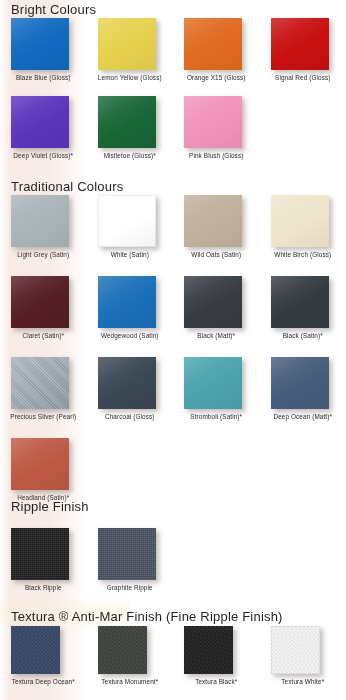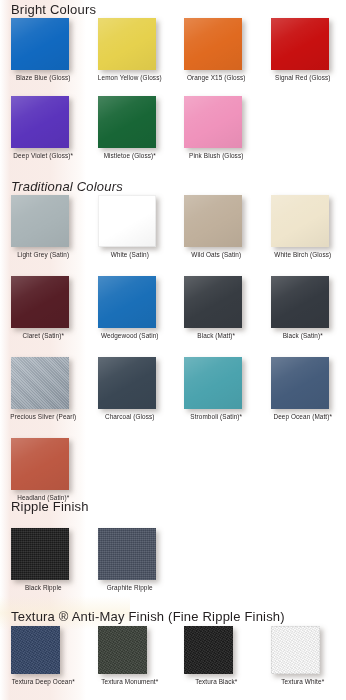--- a/index.html
+++ b/index.html
@@ -201,21 +201,21 @@
         </div>
         <div class="cell">
           <div class="swatch-wrap">
             <div class="swatch gloss" style="background: rgb(240, 147, 188);"></div>
           </div>
           <div class="label" style="margin-top: 4px;">Pink Blush (Gloss)</div>
         </div>
       </div>
     </div>
     <div class="section">
-      <div class="section-title" style="position: absolute; top: 181px; left: 0px; font-style: italic;">Traditional Colours</div>
+      <div class="section-title" style="position: absolute; top: 181px; left: 0px;">Traditional Colours</div>
       <div class="row" style="position: absolute; top: 195px; left: 0px;">
         <div class="cell">
           <div class="swatch-wrap">
             <div class="swatch gloss" style="background: rgb(169, 180, 183);"></div>
           </div>
           <div class="label" style="margin-top: 4px;">Light Grey (Satin)</div>
         </div>
         <div class="cell">
           <div class="swatch-wrap">
             <div class="swatch gloss outline" style="background: rgb(255, 255, 255);"></div>
@@ -307,21 +307,21 @@
         </div>
         <div class="cell">
           <div class="swatch-wrap">
             <div class="swatch ripple" style="background: rgb(74, 82, 99);"></div>
           </div>
           <div class="label" style="margin-top: 4px;">Graphite Ripple</div>
         </div>
       </div>
     </div>
     <div class="section">
-      <div class="section-title" style="position: absolute; top: 611px; left: 0px;">Textura ® Anti-May Finish (Fine Ripple Finish)</div>
+      <div class="section-title" style="position: absolute; top: 611px; left: 0px;">Textura ® Anti-Mar Finish (Fine Ripple Finish)</div>
       <div class="row" style="position: absolute; top: 626px; left: 0px;">
         <div class="cell">
           <div class="swatch-wrap">
             <div class="swatch small textura" style="background: rgb(51, 69, 102);"></div>
           </div>
           <div class="label" style="margin-top: 4px;">Textura Deep Ocean*</div>
         </div>
         <div class="cell">
           <div class="swatch-wrap">
             <div class="swatch small textura" style="background: rgb(58, 64, 56);"></div>

